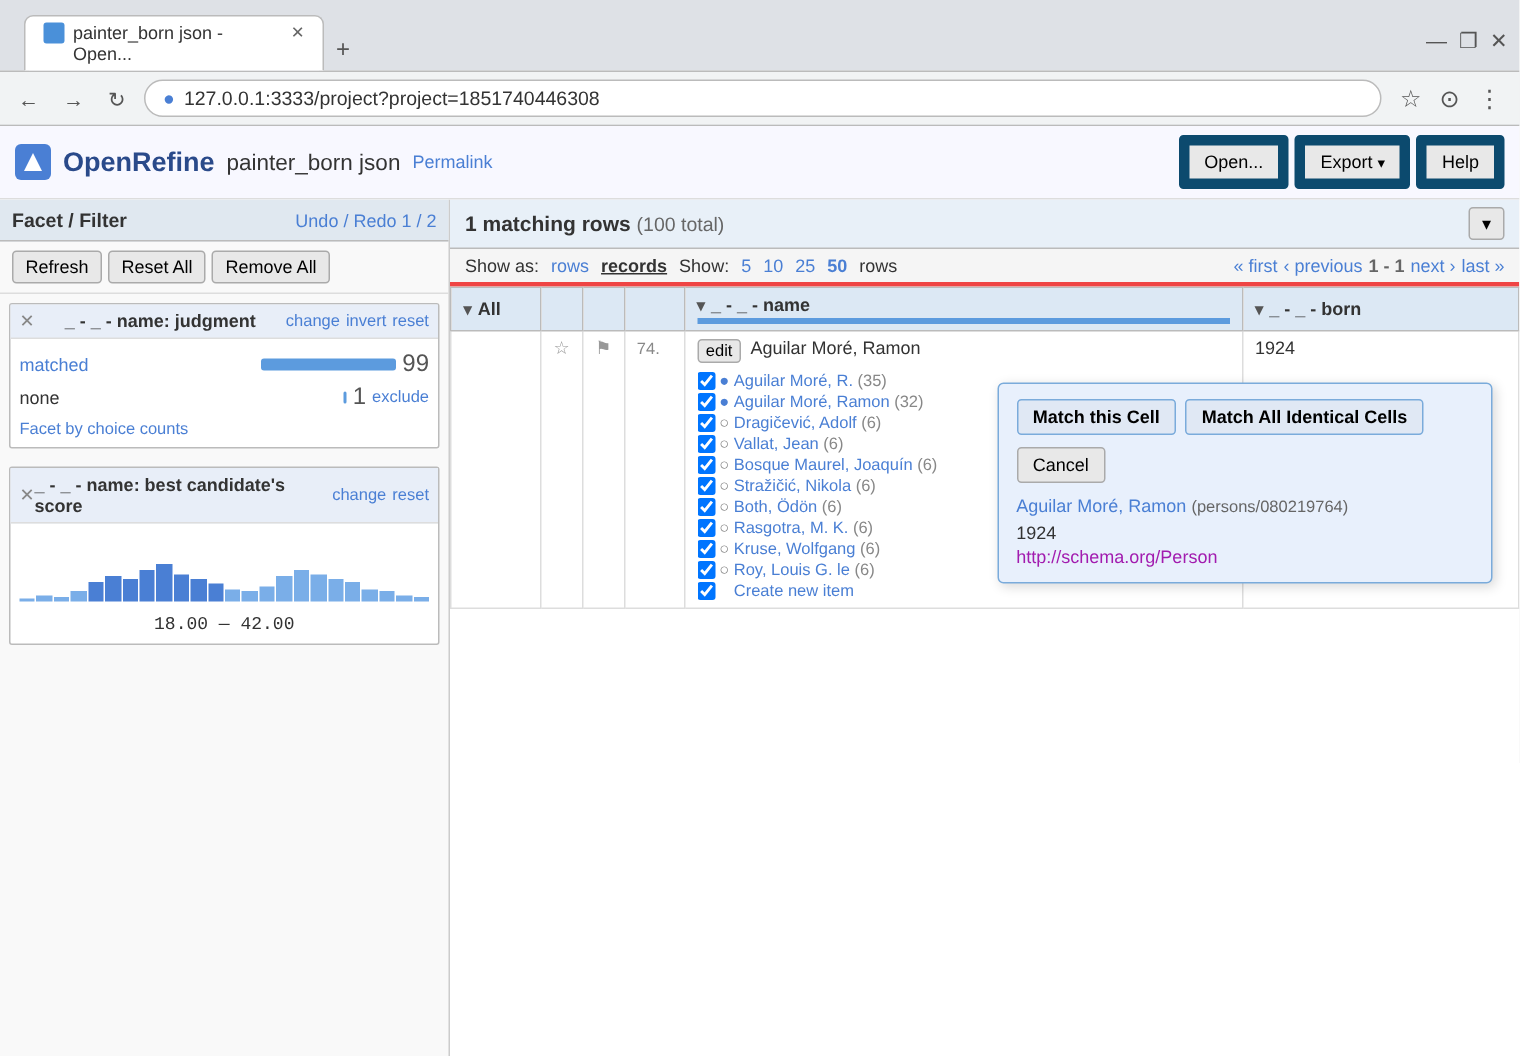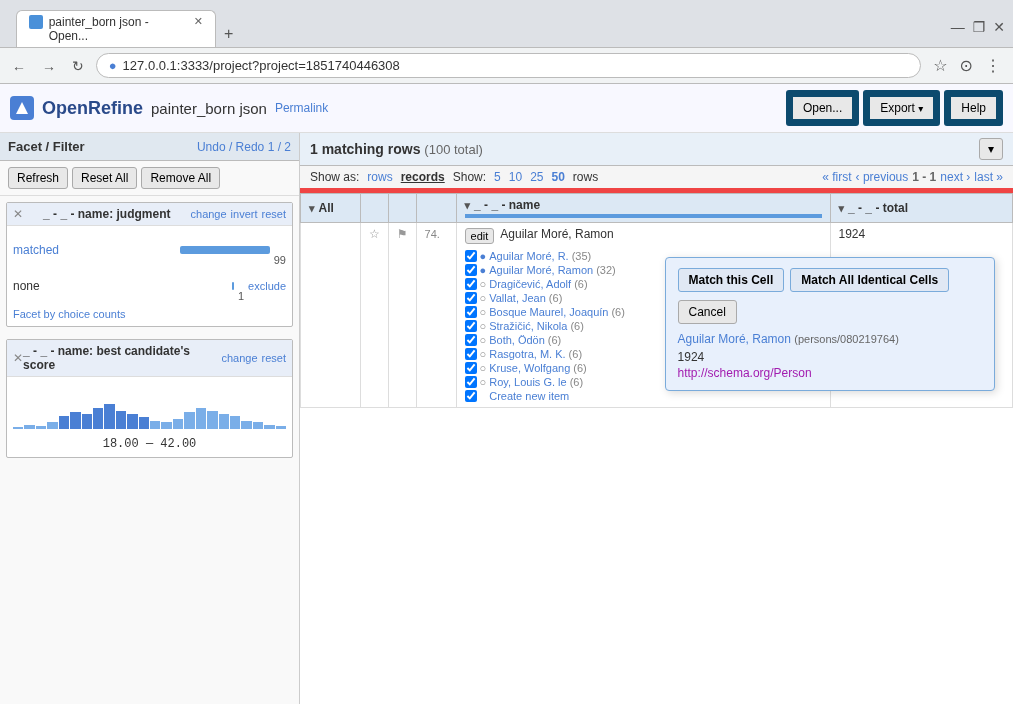--- a/index.html
+++ b/index.html
@@ -55,21 +55,21 @@
     .facet-close { color: #888; cursor: pointer; font-size: 12px; }
     .facet-body { padding: 6px; }
     .sort-bar { font-size: 11px; color: #666; display: flex; gap: 4px; align-items: center; margin-bottom: 4px; }
     .sort-link { color: #4a7fd4; cursor: pointer; }
     .facet-choices { list-style: none; }
     .facet-choice { display: flex; align-items: center; justify-content: space-between; padding: 2px 0; }
     .facet-choice-name { color: #4a7fd4; cursor: pointer; font-size: 12px; }
     .facet-choice-name.none-choice { color: #333; }
     .facet-count-bar-wrap { display: flex; align-items: center; gap: 4px; }
     .facet-count-bar { height: 8px; background: #5c9bde; border-radius: 2px; }
-    .facet-count { font-size: 11px; color: #555; margin-top: 20px; }
+    .facet-count { font-size: 16px; color: #555; }
     .facet-exclude { font-size: 11px; color: #4a7fd4; cursor: pointer; }
     .facet-by-choice { font-size: 11px; color: #4a7fd4; cursor: pointer; margin-top: 4px; }
 
     
     .score-facet-body { padding: 6px; font-family: Liberation Mono, monospace; }
     .score-range { font-size: 12px; color: #333; text-align: center; margin-top: 4px; }
     .histogram { display: flex; align-items: flex-end; gap: 1px; height: 50px; padding: 4px 0; }
     .hist-bar { background: #7aaee8; flex: 1; min-width: 3px; }
     .hist-bar.selected { background: #4a7fd4; }
 
@@ -78,21 +78,21 @@
 
     
     .top-bar { background: #e8f0f8; border-bottom: 1px solid #bbb; padding: 5px 10px; display: flex; align-items: center; justify-content: space-between; }
     .rows-info { font-size: 14px; }
     .rows-info strong { font-weight: bold; }
     .total-info { color: #666; font-size: 13px; }
     .extensions-bar { display: flex; align-items: center; gap: 6px; font-size: 12px; }
     .wikidata-btn { padding: 3px 8px; background: #e8e8e8; border: 1px solid #aaa; border-radius: 3px; cursor: pointer; font-size: 12px; }
 
     
-    .show-as-bar { padding: 4px 10px; border-bottom: 5px solid #ef4444; display: flex; align-items: center; gap: 8px; font-size: 12px; background: #f5f5f5; }
+    .show-as-bar { padding: 4px 10px; border-bottom: 3px solid #ef4444; display: flex; align-items: center; gap: 8px; font-size: 12px; background: #f5f5f5; }
     .show-as-link { color: #4a7fd4; cursor: pointer; }
     .show-as-active { font-weight: bold; color: #333; text-decoration: underline; }
     .show-count-link { color: #4a7fd4; cursor: pointer; }
     .show-count-bold { font-weight: bold; }
     .pagination { display: flex; gap: 4px; align-items: center; font-size: 12px; color: #666; margin-left: auto; }
     .page-link { color: #4a7fd4; cursor: pointer; }
     .page-current { font-weight: bold; }
 
     
     .data-table-wrap { flex: 1; overflow: auto; position: relative; }
@@ -330,21 +330,21 @@
               <th>
                 <div class="th-col-header">
                   <span class="th-dropdown">▾</span>
                   <span>_ - _ - name</span>
                 </div>
                 <div style="height:4px;background:#5c9bde;margin-top:2px;"></div>
               </th>
               <th>
                 <div class="th-col-header">
                   <span class="th-dropdown">▾</span>
-                  <span>_ - _ - total</span>
+                  <span>_ - _ - born</span>
                 </div>
               </th>
             </tr>
           </thead>
           <tbody>
             <tr>
               <td></td>
               <td><span class="star-icon">☆</span></td>
               <td><span class="flag-icon">⚑</span></td>
               <td><span class="row-num">74.</span></td>

